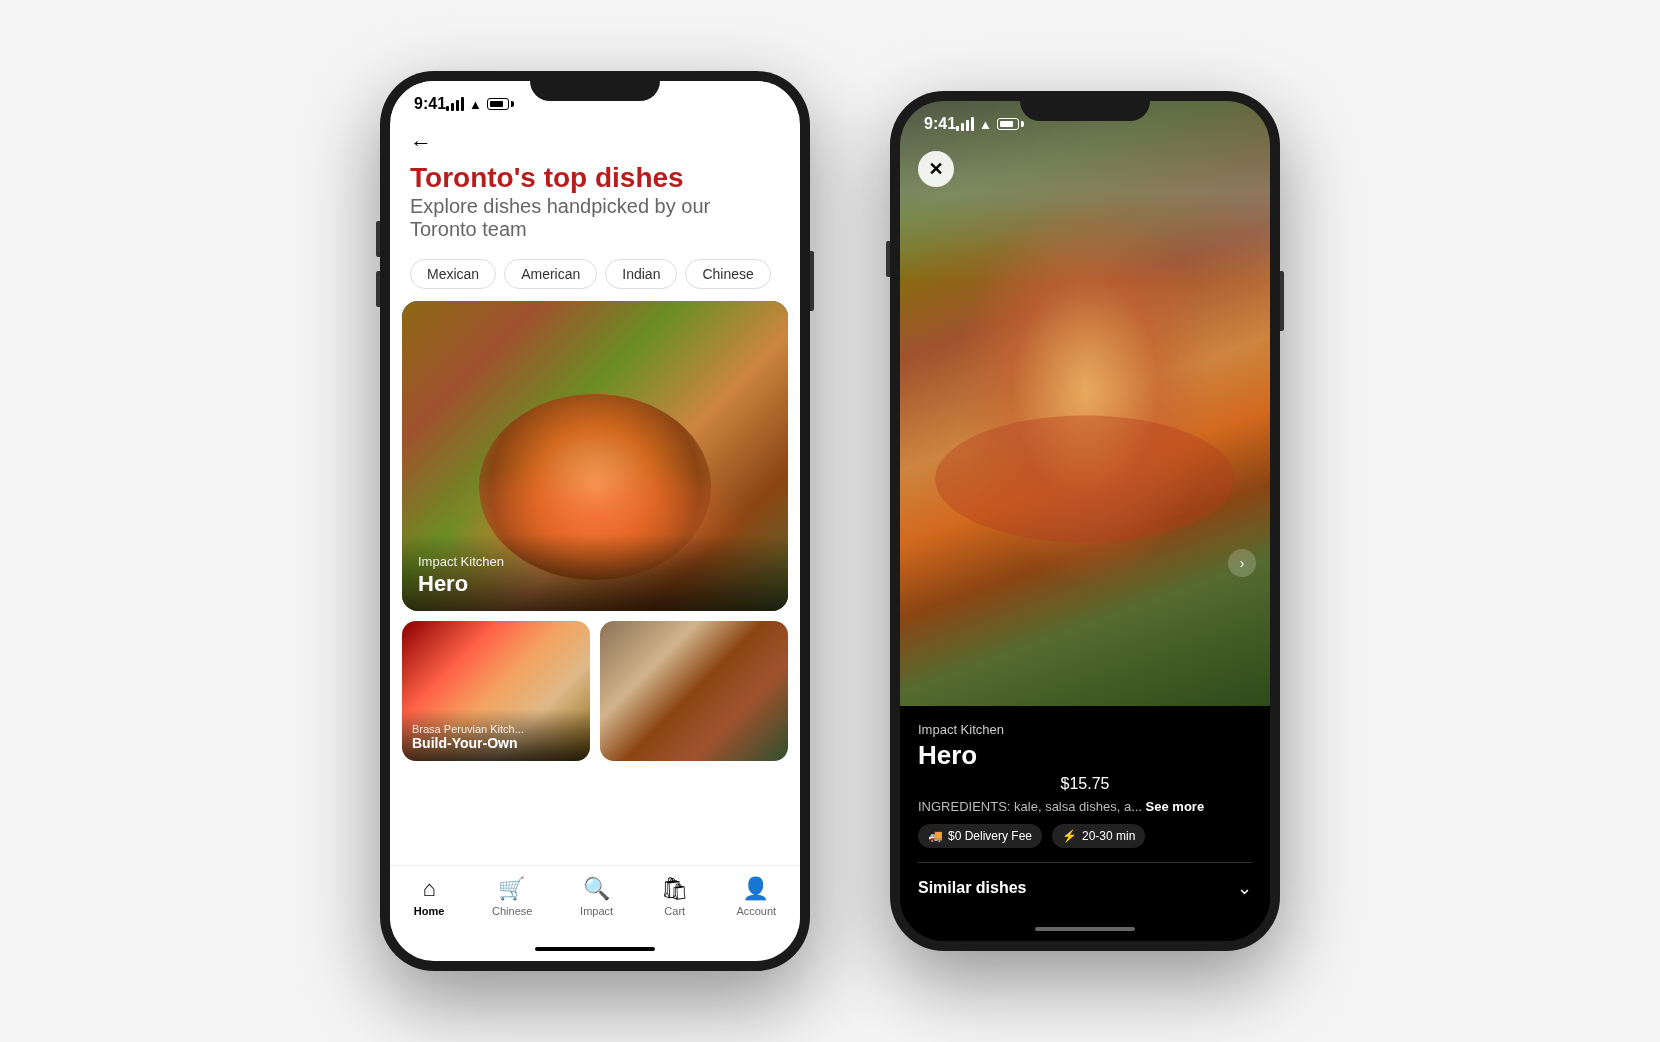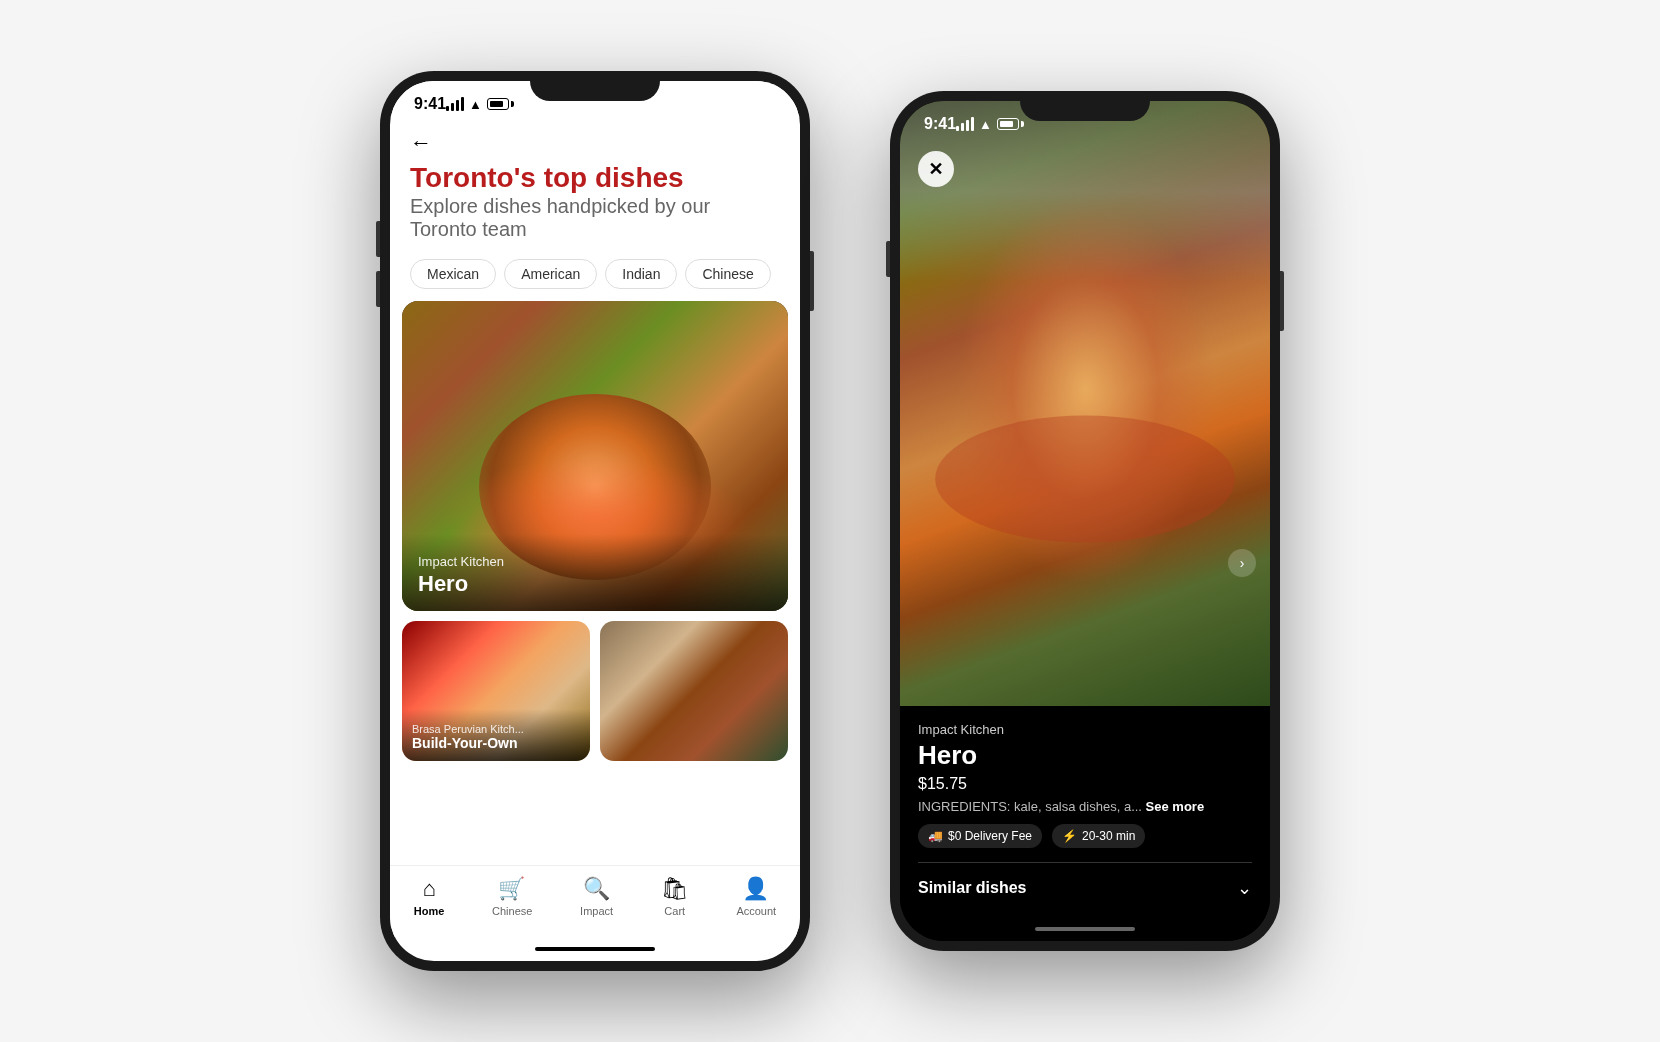--- a/index.html
+++ b/index.html
@@ -347,21 +347,21 @@
       bottom: 0;
       left: 0;
       right: 0;
       background: #000;
       padding: 16px 18px 0;
       color: #fff;
     }
 
     .detail-restaurant { font-size: 13px; color: #ccc; margin-bottom: 3px; }
     .detail-dish-name { font-size: 26px; font-weight: 700; margin-bottom: 4px; }
-    .detail-price { font-size: 16px; margin-bottom: 6px; }
+    .detail-price { font-size: 16px; margin-bottom: 6px; text-align: center; }
     .detail-ingredients { font-size: 13px; color: #bbb; margin-bottom: 10px; }
     .see-more { color: #fff; font-weight: 600; font-size: 13px; margin-top: 36px; }
 
     .detail-badges { display: flex; gap: 10px; margin-bottom: 14px; }
     .badge {
       display: flex;
       align-items: center;
       gap: 5px;
       background: #222;
       border-radius: 20px;

